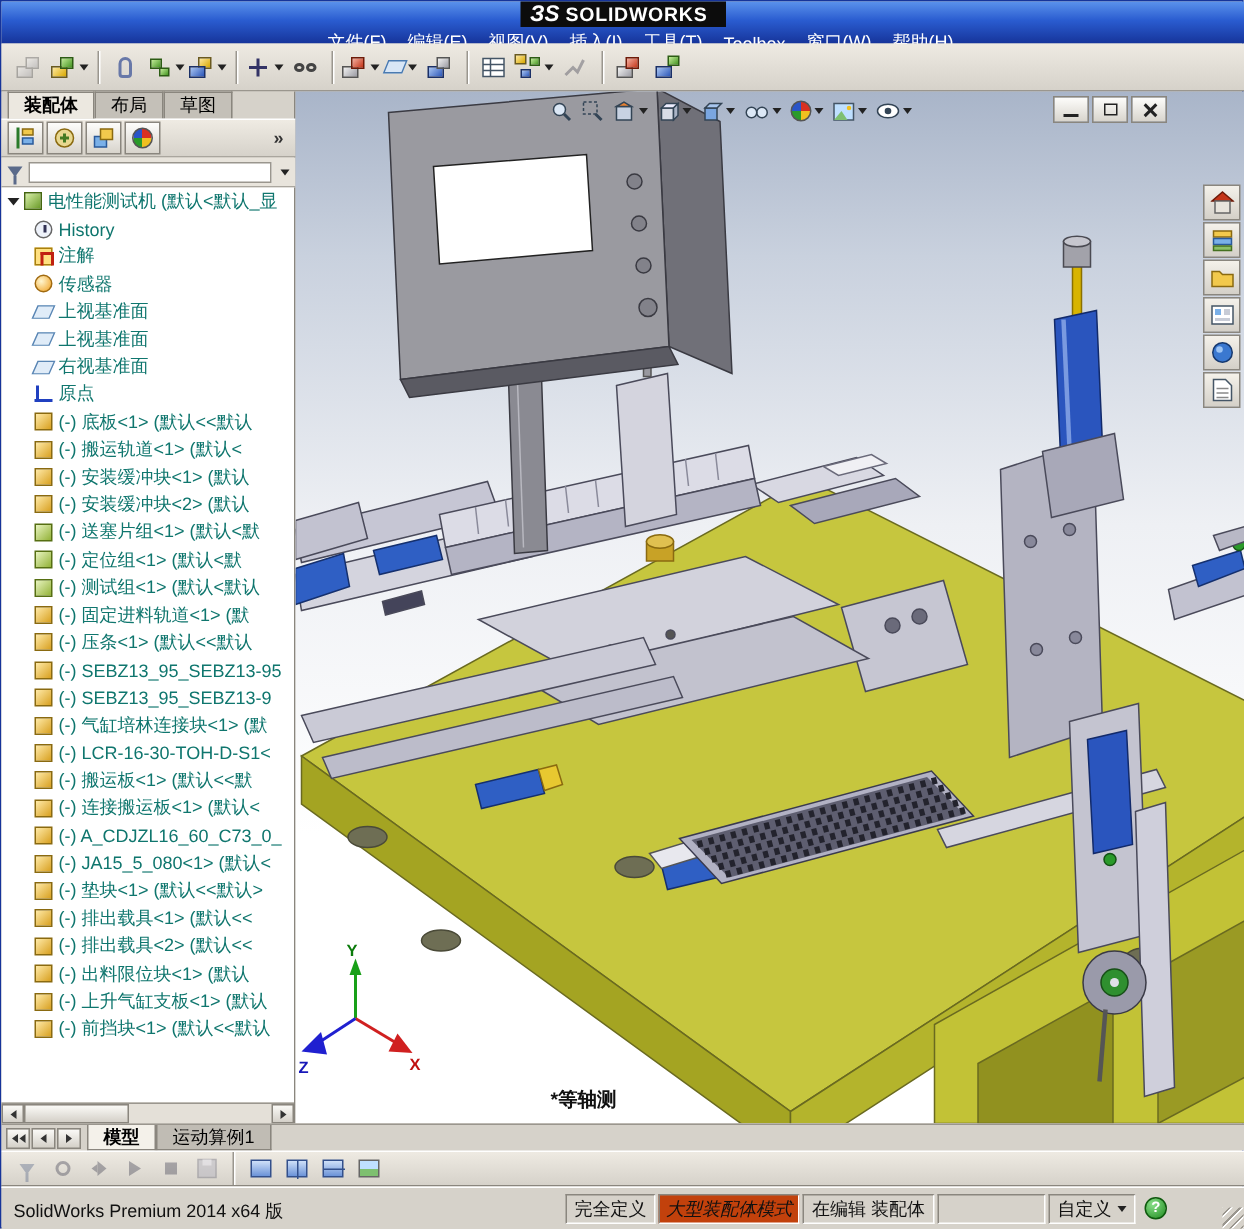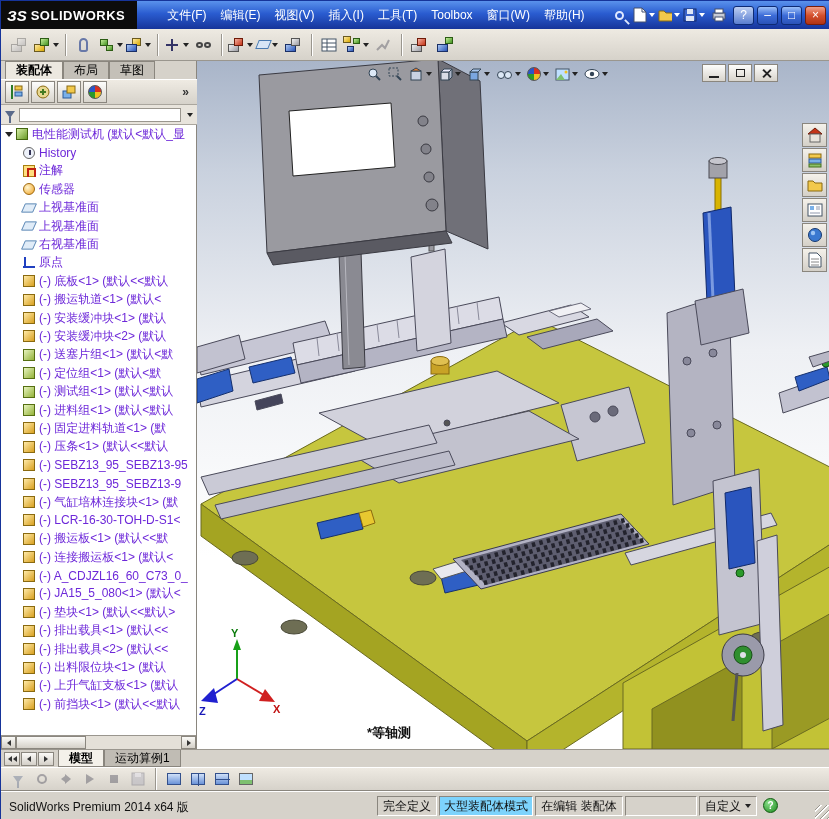--- a/index.html
+++ b/index.html
@@ -2,21 +2,21 @@
 <html><head>
 <meta charset="utf-8">
 <style>
   *{margin:0;padding:0;box-sizing:border-box;}
   html,body{width:829px;height:819px;overflow:hidden;}
   body{font-family:"Liberation Sans","DejaVu Sans",sans-serif;font-size:12px;background:#d6d2ca;}
   .app{position:absolute;left:0;top:0;width:829px;height:819px;border:1px solid #16349a;}
 
   
   .titlebar{position:absolute;left:0;top:0;width:829px;height:28px;
-    background:linear-gradient(180deg,#5a92ec 0%,#2a5cd0 45%,#16349a 100%);display:flex;align-items:center;}
+    background:linear-gradient(180deg,#5a92ec 0%,#2a5cd0 45%,#16349a 100%);display:flex;align-items:center;flex-direction:column;}
   .logo{height:28px;background:#0c0c0c;color:#fff;display:flex;align-items:center;padding:0 12px 0 6px;gap:4px;}
   .logo .mark{font-style:italic;font-weight:bold;font-size:15px;}
   .logo .word{font-weight:bold;font-size:13px;letter-spacing:.5px;}
   .menus{display:flex;align-items:center;margin-left:23px;}
   .menu{color:#fff;padding:2px 7px;font-size:12px;cursor:default;}
   .tb-right{margin-left:auto;display:flex;align-items:center;gap:3px;padding-right:4px;}
   .qbtn{width:22px;height:20px;display:flex;align-items:center;justify-content:center;position:relative;}
   .dda-w{width:0;height:0;border-left:3px solid transparent;border-right:3px solid transparent;border-top:4px solid #fff;margin-left:2px;}
   .winbtn{width:21px;height:19px;border:1px solid #0d2a74;border-radius:3px;color:#fff;font-size:12px;line-height:17px;text-align:center;
     background:linear-gradient(180deg,#9cc0f8,#3c6cd8 50%,#2a52b8);}
@@ -58,21 +58,21 @@
   .fmrow{position:absolute;left:0;top:18px;width:196px;height:26px;background:linear-gradient(180deg,#efebe3,#d6d2ca);border-top:1px solid #fff;border-bottom:1px solid #aaa69e;display:flex;align-items:center;padding-left:4px;gap:2px;}
   .fmbtn{width:24px;height:22px;border:1px solid #8a867e;background:linear-gradient(180deg,#fdfdfb,#d8d4cc);display:flex;align-items:center;justify-content:center;}
   .overflow{margin-left:auto;margin-right:8px;font-weight:bold;color:#333;}
   .ball{width:14px;height:14px;border-radius:50%;border:1px solid #555;
     background:conic-gradient(#d83020 0 25%,#f0c020 0 50%,#2a9a2a 0 75%,#2a55c8 0 100%);}
   .filterrow{position:absolute;left:0;top:44px;width:196px;height:20px;background:#e8e4dc;border-bottom:1px solid #aaa69e;display:flex;align-items:center;padding:0 4px;gap:4px;}
   .funnel{width:0;height:0;border-left:5px solid transparent;border-right:5px solid transparent;border-top:7px solid #5a6a8a;position:relative;}
   .funnel::after{content:"";position:absolute;left:-1px;top:-1px;width:2px;height:6px;background:#5a6a8a;}
   .filterfield{flex:1;height:14px;background:#fff;border:1px solid #9a968e;}
   .tree{position:absolute;left:0;top:64px;width:195px;height:610px;background:#fff;overflow:hidden;}
-  .trow{height:18.4px;display:flex;align-items:center;white-space:nowrap;padding-left:4px;font-size:12px;color:#6d28d9;}
+  .trow{height:18.4px;display:flex;align-items:center;white-space:nowrap;padding-left:4px;font-size:12px;color:#0f766e;}
   .trow.item{padding-left:22px;}
   .exp{width:0;height:0;border-left:4px solid transparent;border-right:4px solid transparent;border-top:5px solid #222;margin-right:3px;}
   .tico{display:inline-block;width:12px;height:12px;margin-right:4px;flex:none;position:relative;}
   .ico-asm-root{background:linear-gradient(135deg,#d8f0a8,#6a9a28);border:1px solid #44660f;}
   .ico-part{background:linear-gradient(135deg,#ffeaa8,#d8a020);border:1px solid #8a6a10;}
   .ico-asm{background:linear-gradient(135deg,#e8f4c0,#93b238);border:1px solid #566f12;}
   .ico-history{border-radius:50%;border:1px solid #666;background:#eef2fa;}
   .ico-history::after{content:"";position:absolute;left:5px;top:2px;width:1.5px;height:5px;background:#335;}
   .ico-sensor{border-radius:50%;border:1px solid #a06a10;background:radial-gradient(circle at 35% 35%,#fff6d0,#f0a020);}
   .ico-annotation{background:#ffe080;border:1px solid #a88010;}
@@ -402,24 +402,20 @@
           <div class="trow item">
             <i class="tico ico-asm"></i>
             <span class="tlabel">(-) 定位组&lt;1&gt; (默认&lt;默</span>
           </div>
 
           <div class="trow item">
             <i class="tico ico-asm"></i>
             <span class="tlabel">(-) 测试组&lt;1&gt; (默认&lt;默认</span>
           </div>
 
-          <div class="trow item">
-            <i class="tico ico-asm"></i>
-            <span class="tlabel">(-) 进料组&lt;1&gt; (默认&lt;默认</span>
-          </div>
 
           <div class="trow item">
             <i class="tico ico-part"></i>
             <span class="tlabel">(-) 固定进料轨道&lt;1&gt; (默</span>
           </div>
 
           <div class="trow item">
             <i class="tico ico-part"></i>
             <span class="tlabel">(-) 压条&lt;1&gt; (默认&lt;&lt;默认</span>
           </div>
@@ -819,21 +815,21 @@
         <span class="winic split grid"></span>
       </span>
     <span class="mb">
         <span class="photo"></span>
       </span>
   </div>
 
   <div class="statusbar">
     <span class="sb-left">SolidWorks Premium 2014 x64 版</span>
     <span class="seg" style="left:376px;width:60px;">完全定义</span>
-    <span class="seg" style="left:438px;width:94px;background:#7dd3fc;">大型装配体模式</span>
+    <span class="seg" style="left:438px;width:94px;background:#c2410c;font-style:italic;">大型装配体模式</span>
     <span class="seg" style="left:534px;width:88px;">在编辑 装配体</span>
     <span class="seg" style="left:624px;width:72px;"></span>
     <span class="seg" style="left:698px;width:58px;">
       <span>自定义</span>
       <span class="dda" style="margin-left:4px;"></span>
     </span>
     <span style="position:absolute;left:762px;top:6px;" class="helpball">?</span>
     <span class="grip"></span>
   </div>
 

